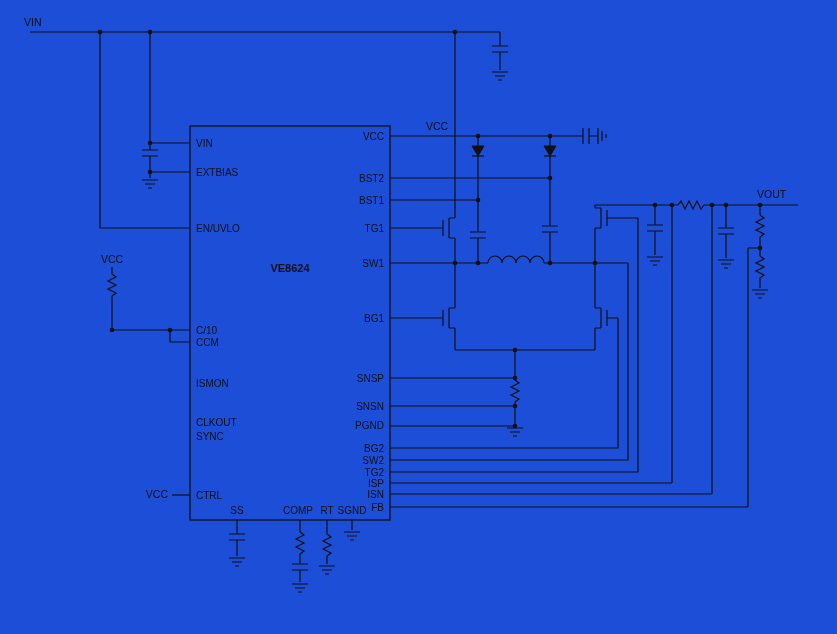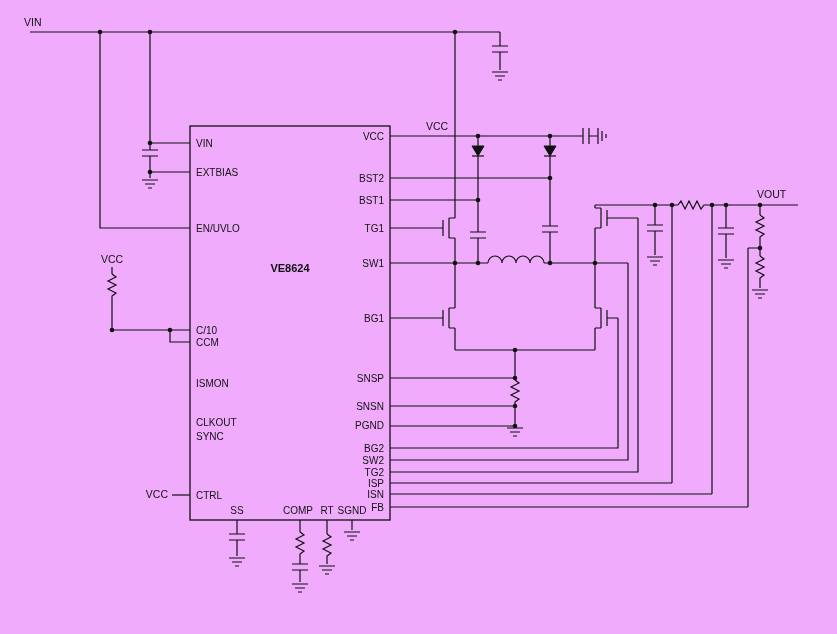--- a/index.html
+++ b/index.html
@@ -1,16 +1,16 @@
 <!DOCTYPE html>
 <html><head>
 <meta charset="utf-8">
 <style>
   html,body{margin:0;padding:0;background:#fff;}
-  .page{width:837px;height:634px;background:#f0abfc;position:relative;font-family:"Liberation Sans",sans-serif;}
+  .page{width:837px;height:634px;background:#1d4ed8;position:relative;font-family:"Liberation Sans",sans-serif;}
   svg{display:block;}
   .w{stroke:#111;stroke-width:1.2;fill:none;}
   .ic-box{stroke:#111;stroke-width:1.3;fill:none;}
   .dot{fill:#111;stroke:none;}
   .tri{fill:#111;stroke:#111;stroke-width:1;}
   text{fill:#111;stroke:none;font-family:"Liberation Sans",sans-serif;font-size:10px;}
   .net{font-size:10.5px;}
   .chipname{font-size:11px;font-weight:bold;}
 </style>
 </head>

